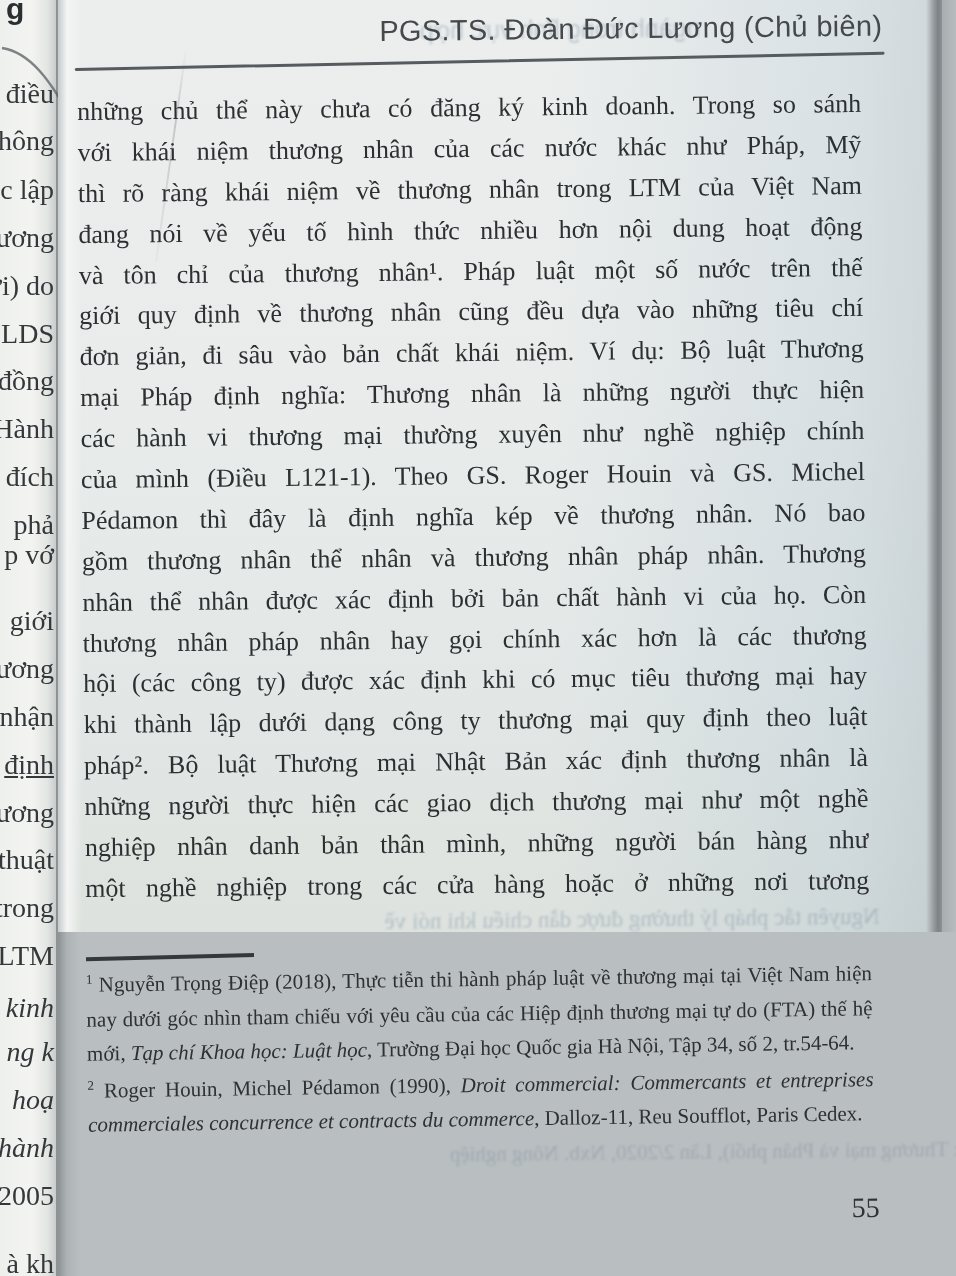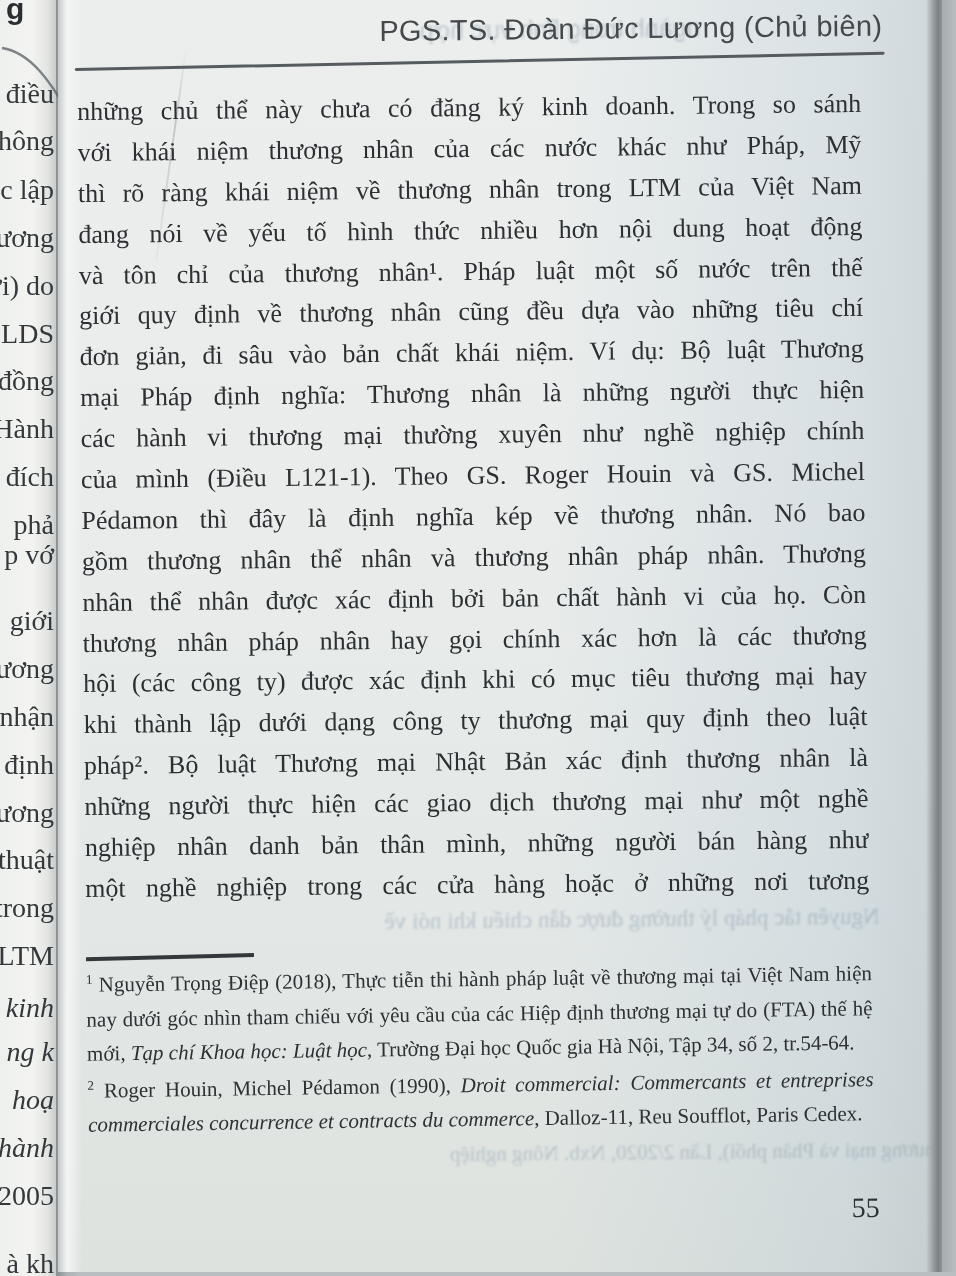--- a/index.html
+++ b/index.html
@@ -12,21 +12,21 @@
   .edge-top-frag{position:absolute;top:-8px;left:6px;
                  font-family:"Liberation Sans","DejaVu Sans",sans-serif;
                  font-weight:bold;font-size:30px;color:#2b2e30;}
   .edge-curve{position:absolute;left:0;top:0;}
   .fragment{position:absolute;right:4px;white-space:nowrap;font-size:28px;color:#34383b;}
   .fragment.it{font-style:italic;}
   .groove{position:absolute;left:56px;top:0;width:24px;height:1276px;
           background:linear-gradient(90deg,rgba(80,86,89,.50),rgba(120,126,129,.18) 45%,rgba(0,0,0,0));}
 
   
-  .main-page{position:absolute;left:58px;top:0;width:898px;height:1272px;
+  .main-page{position:absolute;left:58px;top:0;width:898px;height:932px;
              background:linear-gradient(180deg,#ebeeed 0%,#e9eceb 40%,#e3e8e7 72%,#dde2de 100%);}
   .page-tint{position:absolute;inset:0;
              background:linear-gradient(90deg,rgba(0,0,0,0) 55%,rgba(155,180,200,.22) 88%,rgba(130,150,165,.28) 100%);}
   .left-highlight{position:absolute;left:0;top:0;width:26px;height:100%;
              background:linear-gradient(90deg,#c6cacb 0,#f3f5f4 9px,rgba(0,0,0,0) 24px);}
   .edge-dark{position:absolute;left:868px;top:0;width:16px;height:100%;
              background:linear-gradient(90deg,rgba(0,0,0,0),#9aa0a2 45%,#7d8285 75%,#8d9294);}
   .edge-outer{position:absolute;left:884px;top:0;width:14px;height:100%;
              background:linear-gradient(90deg,#a8adaf,#b7bcbe);}
   .crease{position:absolute;left:112px;top:48px;width:2px;height:215px;opacity:.45;
@@ -80,21 +80,21 @@
         <div class="fragment" style="top: 269.6px;">ời) do</div>
         <div class="fragment" style="top: 317.5px;">BLDS</div>
         <div class="fragment" style="top: 365.4px;">đồng</div>
         <div class="fragment" style="top: 413.3px;">Hành</div>
         <div class="fragment" style="top: 461.2px;">đích</div>
         <div class="fragment" style="top: 509.1px;">phả</div>
         <div class="fragment" style="top: 539px;">p vớ</div>
         <div class="fragment" style="top: 604.9px;">giới</div>
         <div class="fragment" style="top: 652.8px;">ương</div>
         <div class="fragment" style="top: 700.7px;">nhận</div>
-        <div class="fragment" style="top: 748.6px;">định</div>
+        <div class="fragment" style="top: 748.6px; text-decoration: underline;">định</div>
         <div class="fragment" style="top: 796.5px;">ương</div>
         <div class="fragment" style="top: 844.4px;">thuật</div>
         <div class="fragment" style="top: 892.3px;">trong</div>
         <div class="fragment" style="top: 940.2px;">LTM</div>
         <div class="fragment it" style="top: 992px;">kinh</div>
         <div class="fragment it" style="top: 1036px;">ng k</div>
         <div class="fragment it" style="top: 1083.9px;">hoạ</div>
         <div class="fragment it" style="top: 1131.8px;">hành</div>
         <div class="fragment" style="top: 1179.7px;">2005</div>
         <div class="fragment" style="top: 1227.6px; margin-top: 20px;">à kh</div>

